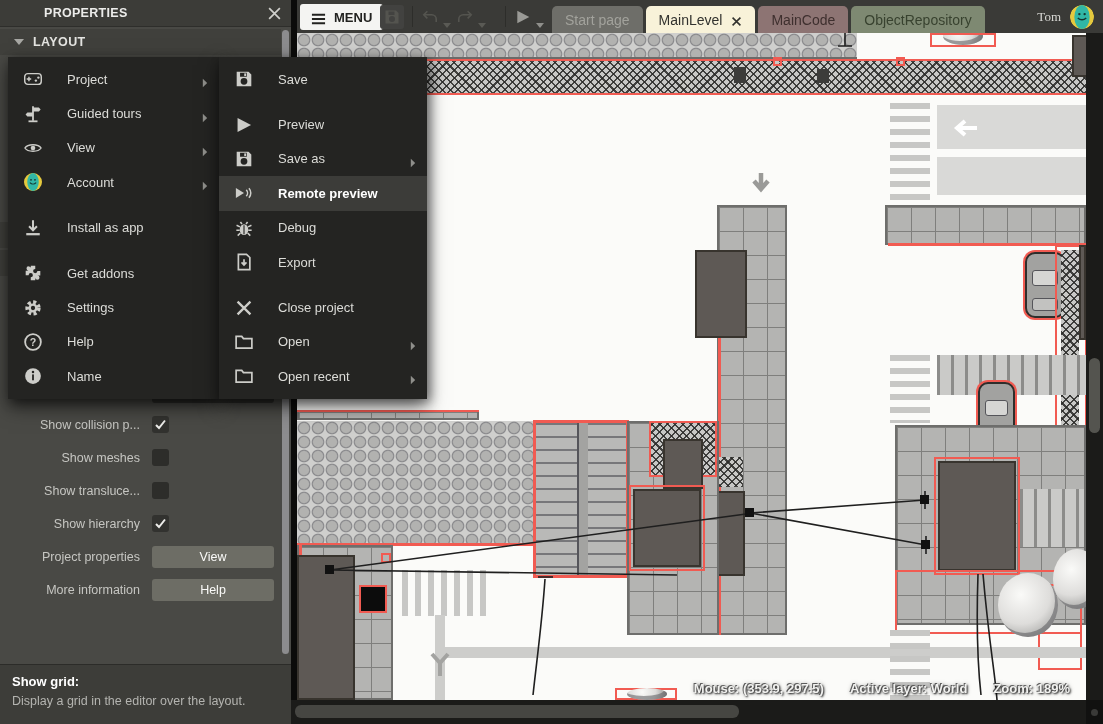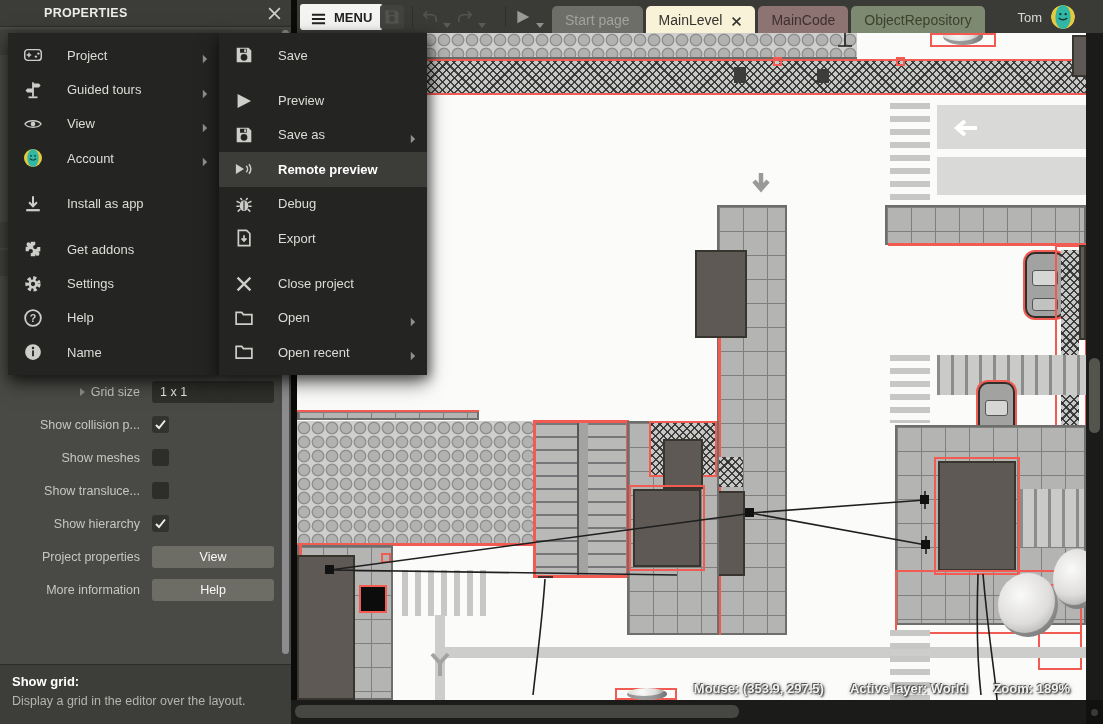--- a/index.html
+++ b/index.html
@@ -63,21 +63,21 @@
   .tool-ic.disabled { color:#54544f; }
   .tool-sep { position:absolute; top:6px; width:1px; height:21px; background:#2d2d2a; }
   .tb-caret { position:absolute; top:14px; width:8px; height:6px; color:#5a5a55; }
   .tb-caret.lit { color:#8f8f8b; }
   .tb-caret svg { width:8px; height:5px; }
   #tabstrip { position:absolute; left:255px; top:6px; height:27px; display:flex; align-items:flex-end; gap:3px; }
   .tab { height:27px; padding:0 13px; border-radius:5px 5px 0 0; display:flex; align-items:center; gap:9px;
          font-size:14px; cursor:pointer; white-space:nowrap; }
   .tab .tabx { width:11px; height:11px; }
   .tab .tabx svg { width:11px; height:11px; }
-  #user-area { position:absolute; right:28px; top:4px; height:26px; display:flex; align-items:center; gap:9px; }
+  #user-area { position:absolute; right:9px; top:4px; height:26px; display:flex; align-items:center; gap:9px;font-family:Liberation Serif, serif; }
   #user-name { font-size:13px; color:#d8d8d4; }
   #user-avatar { width:24px; height:24px; border-radius:50%; overflow:hidden; cursor:pointer; }
   #user-avatar svg { width:24px; height:24px; }
 
   
   #canvas-wrap { position:absolute; left:0; top:33px; width:812px; height:691px; background:#0b0b0a; }
   #map { position:absolute; left:6px; top:0; width:789px; height:667px; background:#fbfbf9; overflow:hidden; }
   #map > div { position:absolute; }
   .cobbles { background-color:#cfcfcd;
       background-image:radial-gradient(circle at 7px 7px, #b2b2b0 4.5px, #87878a 5.8px, #cfcfcd 6.8px);
@@ -124,21 +124,21 @@
                     background:#54544f; border-radius:6px; }
   #hscroll { position:absolute; left:0; bottom:0; width:795px; height:24px; background:#1b1b19; }
   #hscroll .thumb { position:absolute; left:4px; top:5px; width:444px; height:13px;
                     background:#464642; border-radius:6px; }
   #scroll-corner { position:absolute; right:0; bottom:0; width:17px; height:24px; background:#111110; }
   #scroll-corner::after { content:""; position:absolute; right:5px; bottom:8px; width:7px; height:7px;
                     border-radius:50%; background:#3a3a38; }
 
   
   .menu { position:absolute; width:211px; background:#242422; padding:5px 0; z-index:40;
-          box-shadow:0 8px 18px rgba(0,0,0,.55), 3px 3px 10px rgba(0,0,0,.4); }
+          box-shadow:0 8px 18px rgba(0,0,0,.55), 3px 3px 10px rgba(0,0,0,.4);margin-top:24px; }
   #menu-main { left:8px; top:33px; }
   #menu-sub { left:219px; top:33px; width:208px; }
   .menu-item { position:relative; height:34.4px; display:flex; align-items:center; cursor:pointer; }
   .menu-item.gap { margin-top:11px; }
   .menu-item.highlighted { background:#3c3c39; }
   .menu-item.highlighted .mi-label { font-weight:bold; color:#ffffff;text-align:right; }
   .mi-icon { width:20px; height:20px; margin:0 0 0 15px; color:#cdcdc9; flex:none;
              display:flex; align-items:center; justify-content:center; }
   .mi-icon svg { width:18px; height:18px; }
   .mi-label { margin-left:24px; font-size:13px; color:#dcdcd8; white-space:nowrap; }

